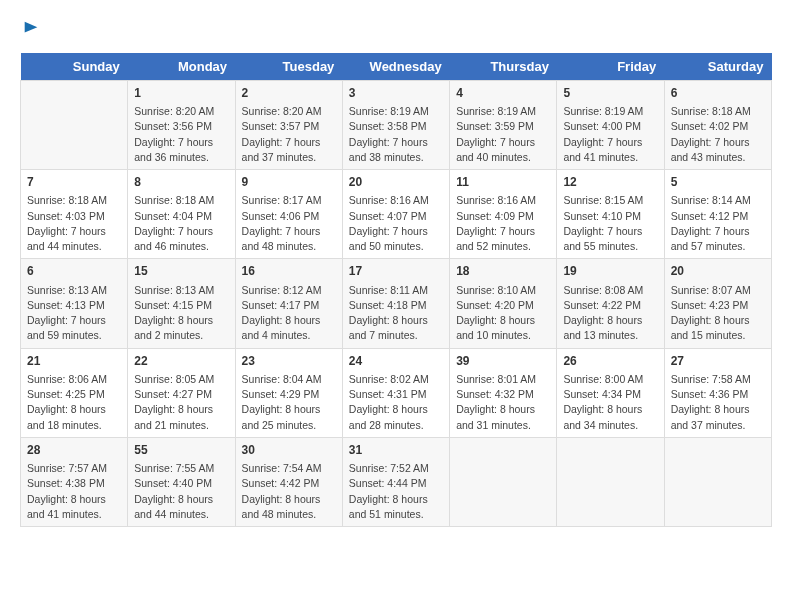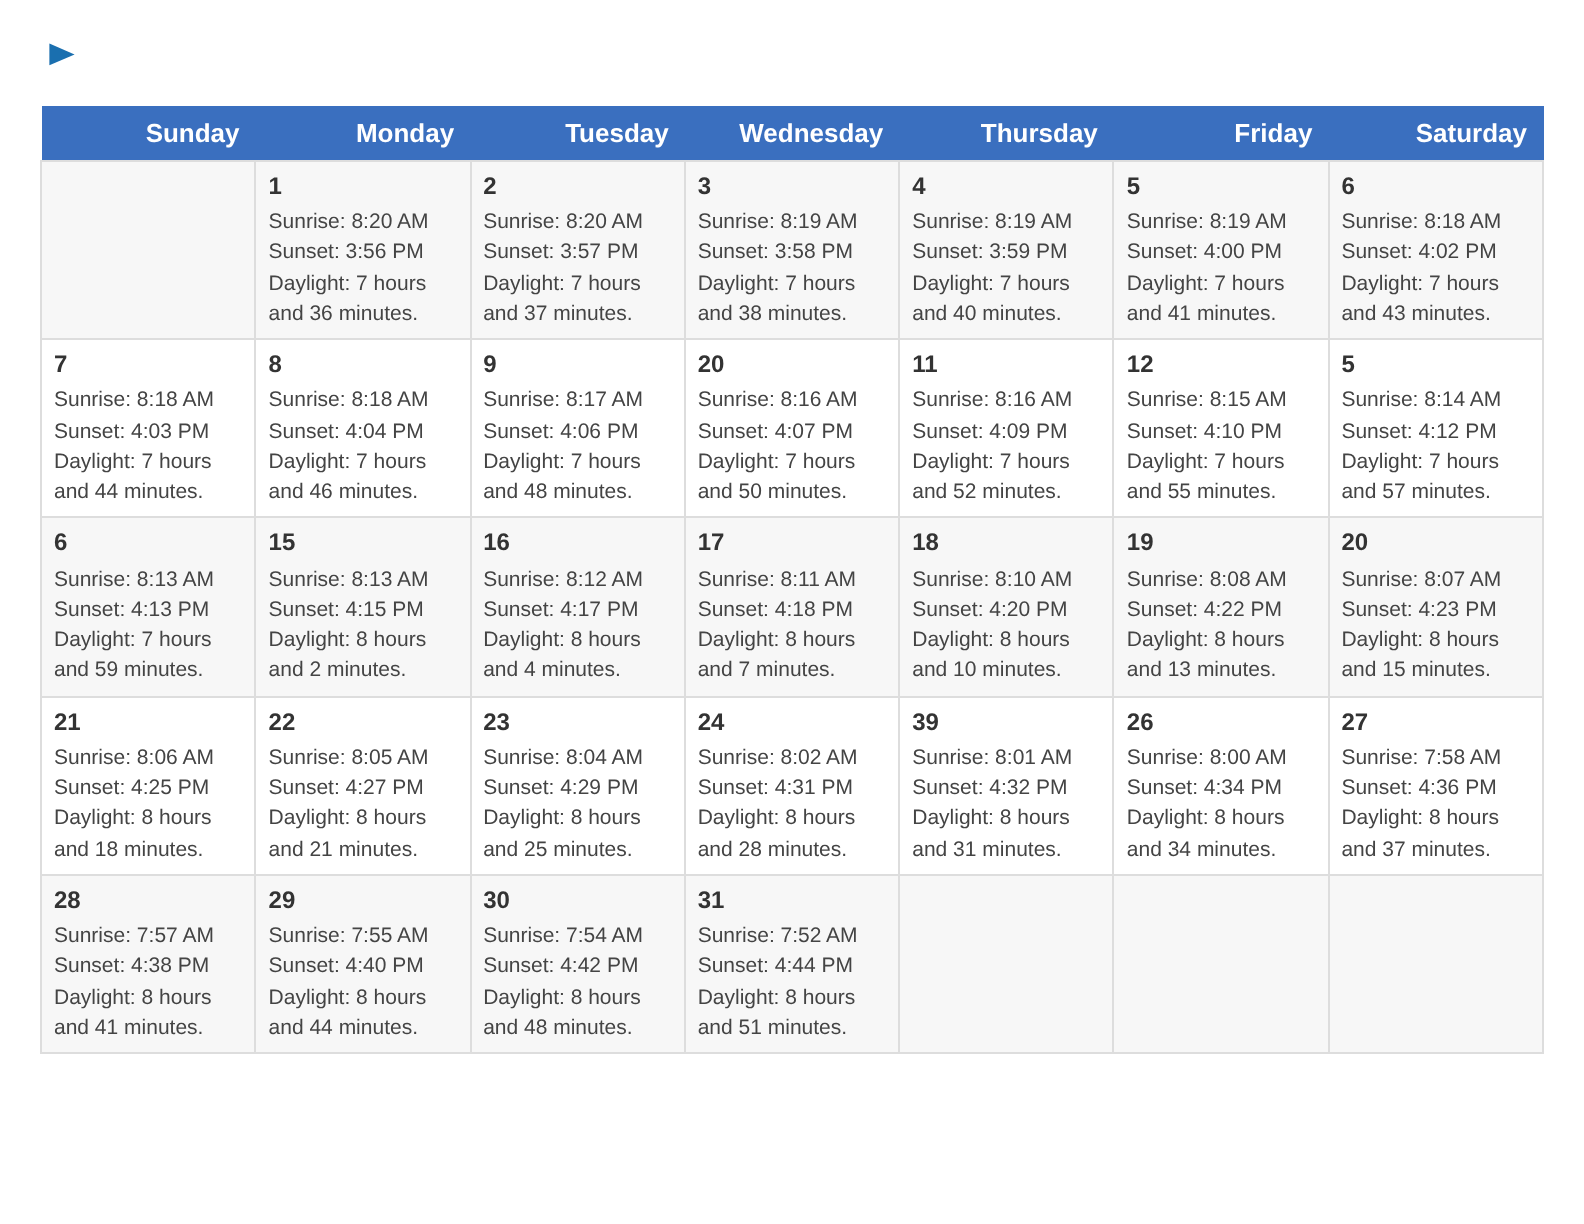--- a/index.html
+++ b/index.html
@@ -235,21 +235,21 @@
           <span class="day-number">27</span>
           <div class="day-info">Sunrise: 7:58 AM<br>Sunset: 4:36 PM<br>Daylight: 8 hours<br>and 37 minutes.</div>
         </td>
       </tr>
       <tr>
         <td>
           <span class="day-number">28</span>
           <div class="day-info">Sunrise: 7:57 AM<br>Sunset: 4:38 PM<br>Daylight: 8 hours<br>and 41 minutes.</div>
         </td>
         <td>
-          <span class="day-number">29</span>
+          <span class="day-number">55</span>
           <div class="day-info">Sunrise: 7:55 AM<br>Sunset: 4:40 PM<br>Daylight: 8 hours<br>and 44 minutes.</div>
         </td>
         <td>
           <span class="day-number">30</span>
           <div class="day-info">Sunrise: 7:54 AM<br>Sunset: 4:42 PM<br>Daylight: 8 hours<br>and 48 minutes.</div>
         </td>
         <td>
           <span class="day-number">31</span>
           <div class="day-info">Sunrise: 7:52 AM<br>Sunset: 4:44 PM<br>Daylight: 8 hours<br>and 51 minutes.</div>
         </td>

